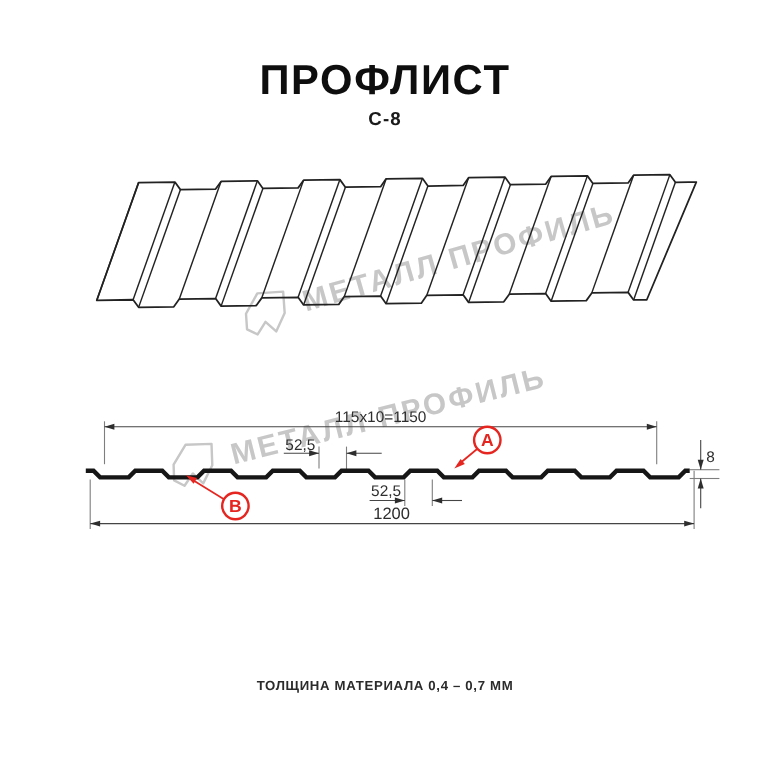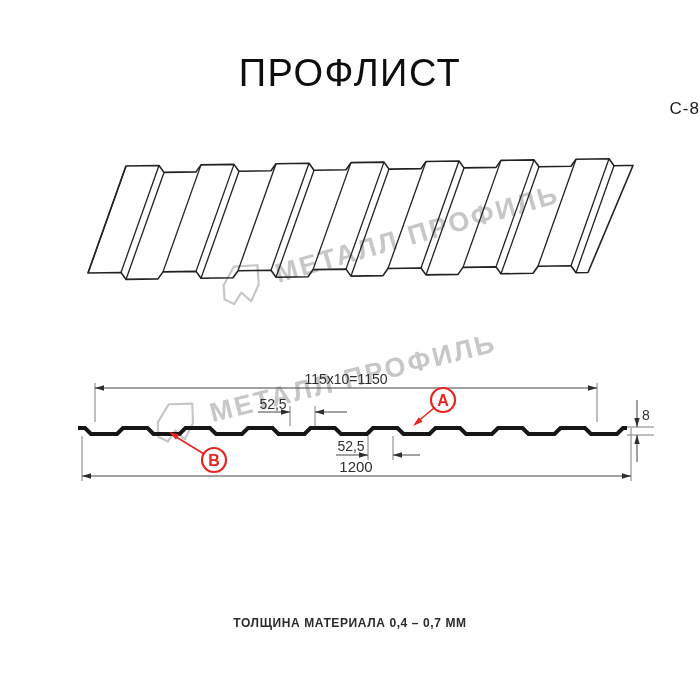--- a/index.html
+++ b/index.html
@@ -1,21 +1,21 @@
 <!DOCTYPE html>
 <html><head>
 <meta charset="utf-8">
 <style>
   html,body{margin:0;padding:0;}
   body{width:700px;height:700px;background:#ffffff;position:relative;overflow:hidden;
        font-family:"Liberation Sans",sans-serif;}
   .page-title{position:absolute;top:52px;left:0;width:700px;text-align:center;
-    font-size:38px;font-weight:400;letter-spacing:1.5px;color:#0e0e0e;}
-  .profile-code{position:absolute;top:99px;left:0;width:700px;text-align:right;
-    font-size:17px;font-weight:400;letter-spacing:1px;color:#1a1a1a;}
+    font-size:38px;font-weight:700;letter-spacing:1.5px;color:#0e0e0e;}
+  .profile-code{position:absolute;top:99px;left:0;width:700px;text-align:center;
+    font-size:17px;font-weight:700;letter-spacing:1px;color:#1a1a1a;}
   .layer{position:absolute;left:0;top:0;width:700px;height:700px;}
   .z0{z-index:0;} .z1{z-index:1;} .z2{z-index:2;}
   .svg-abs{position:absolute;}
   .watermark{position:absolute;display:flex;align-items:center;gap:10px;
     transform-origin:left center;white-space:nowrap;}
   .wm1{left:218px;top:263px;height:56px;transform:rotate(-16deg);}
   .wm2{left:152px;top:400px;height:56px;transform:rotate(-14deg);}
   .wm-text{font-size:27px;font-weight:800;letter-spacing:2.5px;color:#c7c7c7;}
   .footer-note{position:absolute;top:616px;left:0;width:700px;text-align:center;
     font-size:12px;font-weight:700;letter-spacing:0.6px;color:#2b2b2b;}

